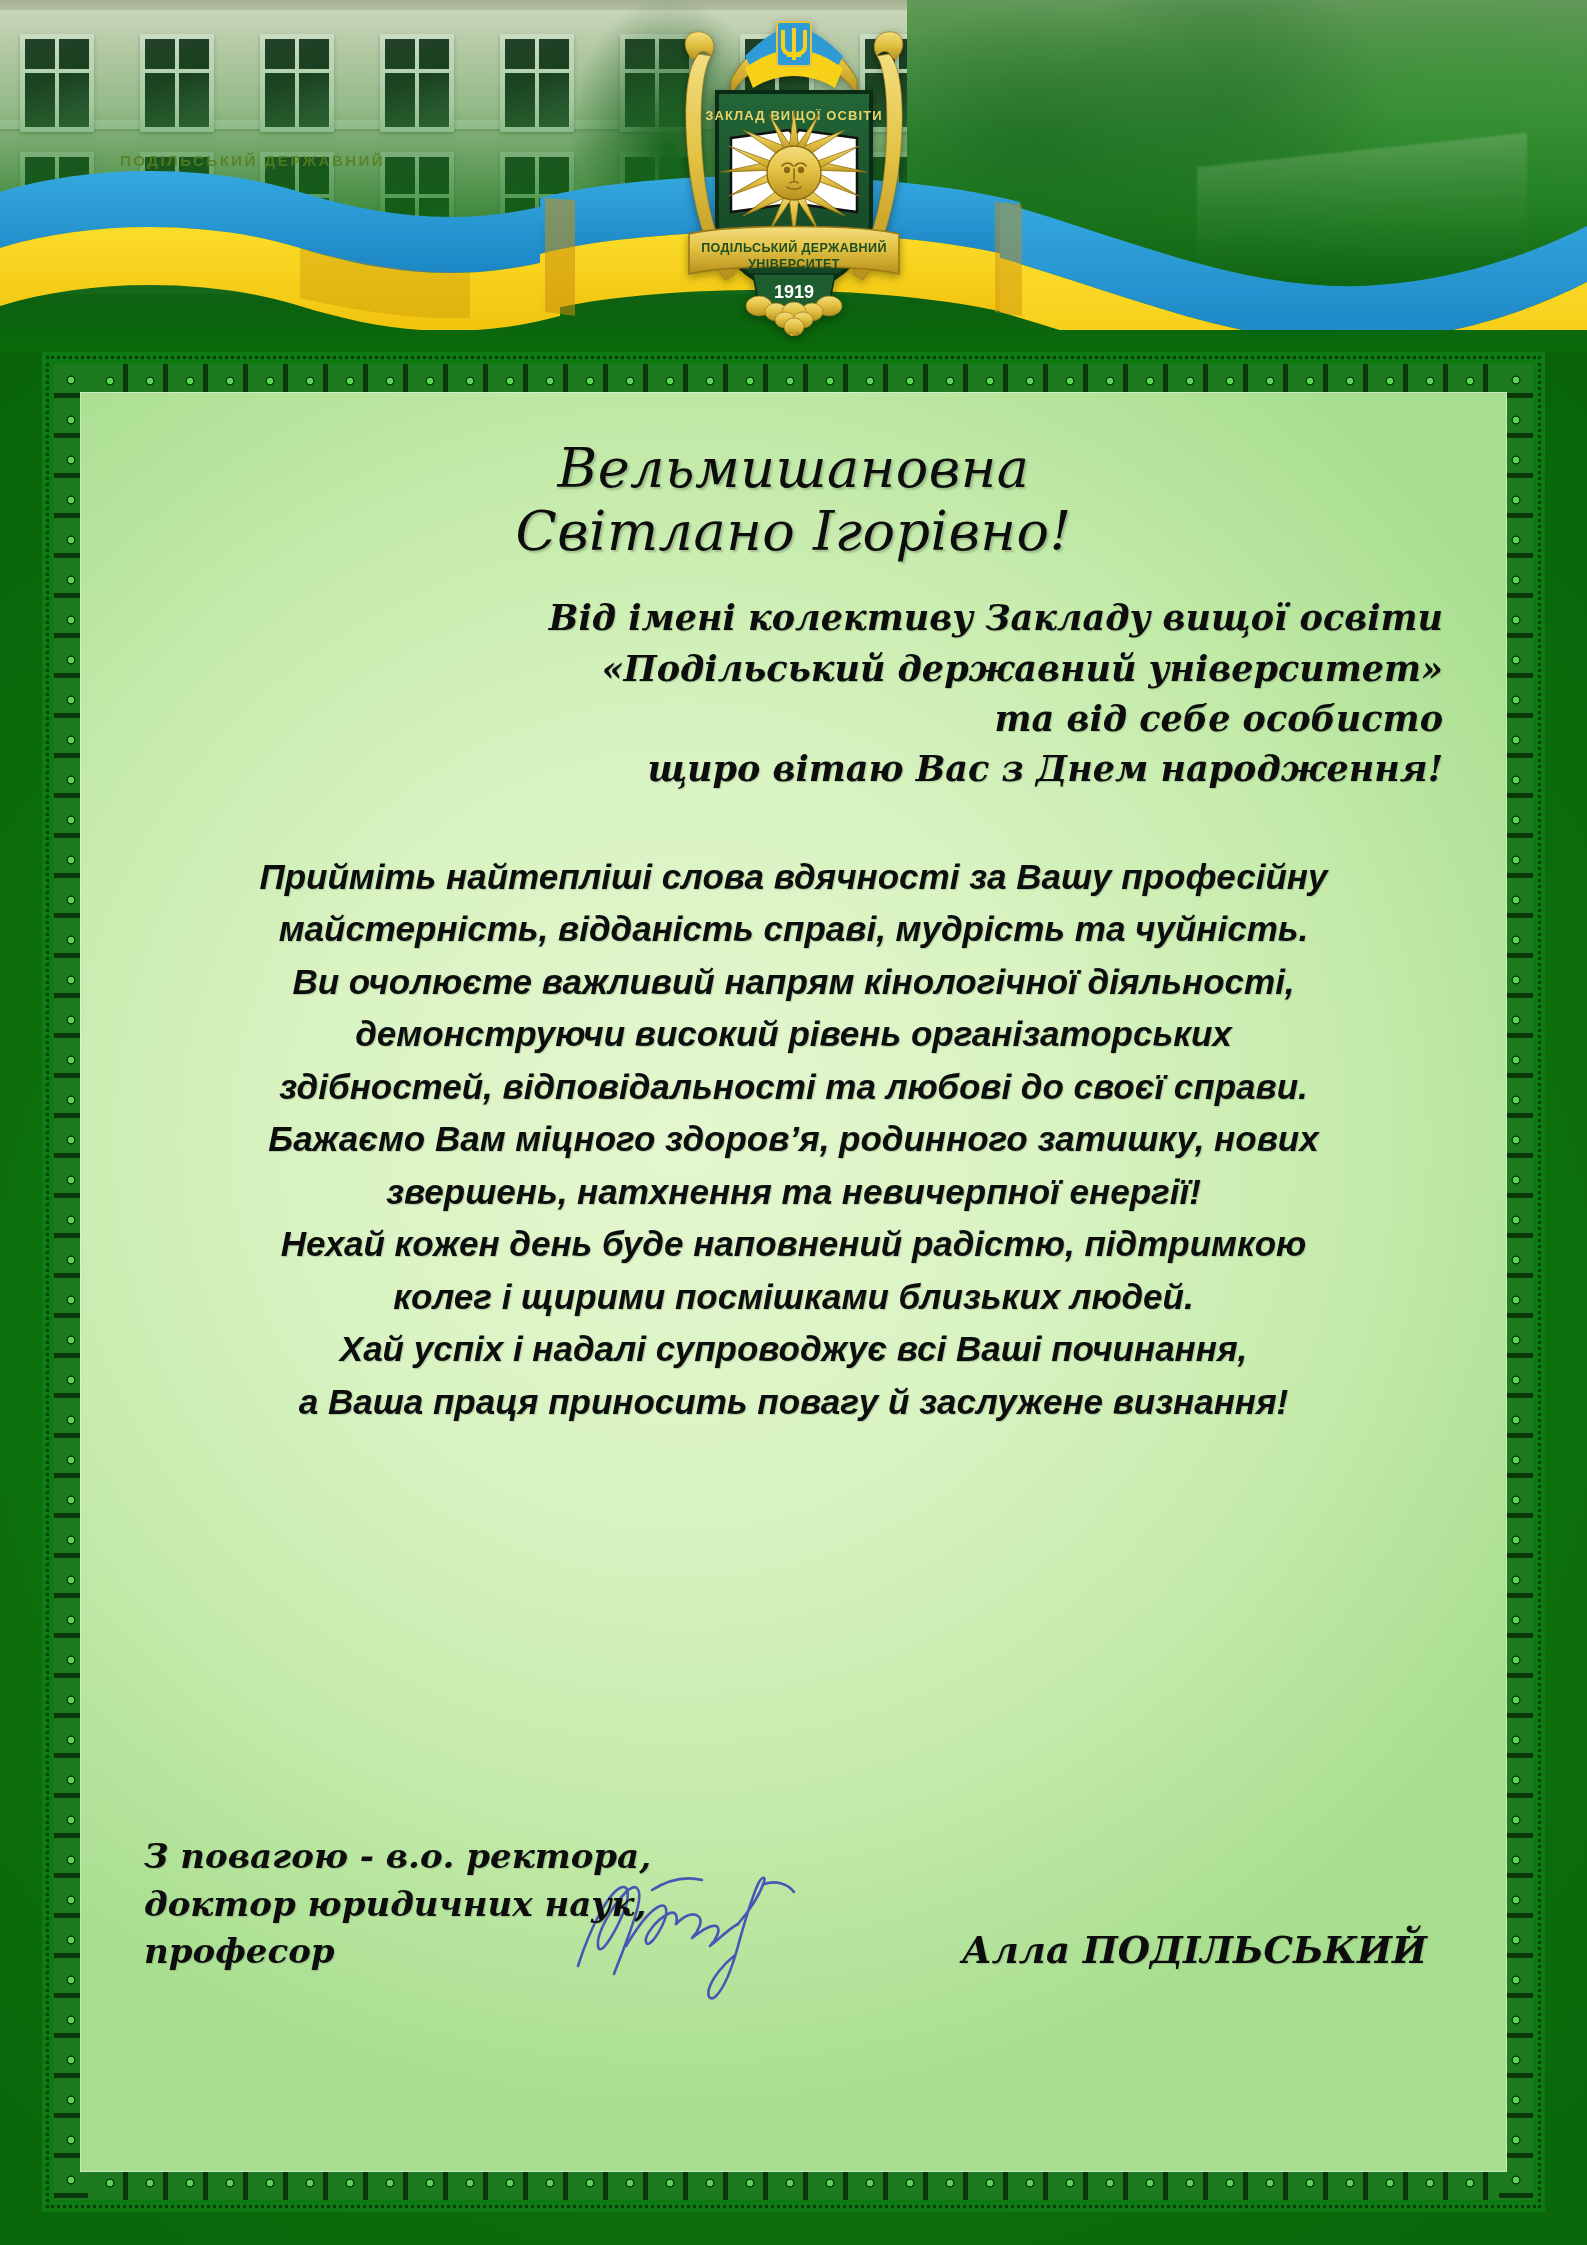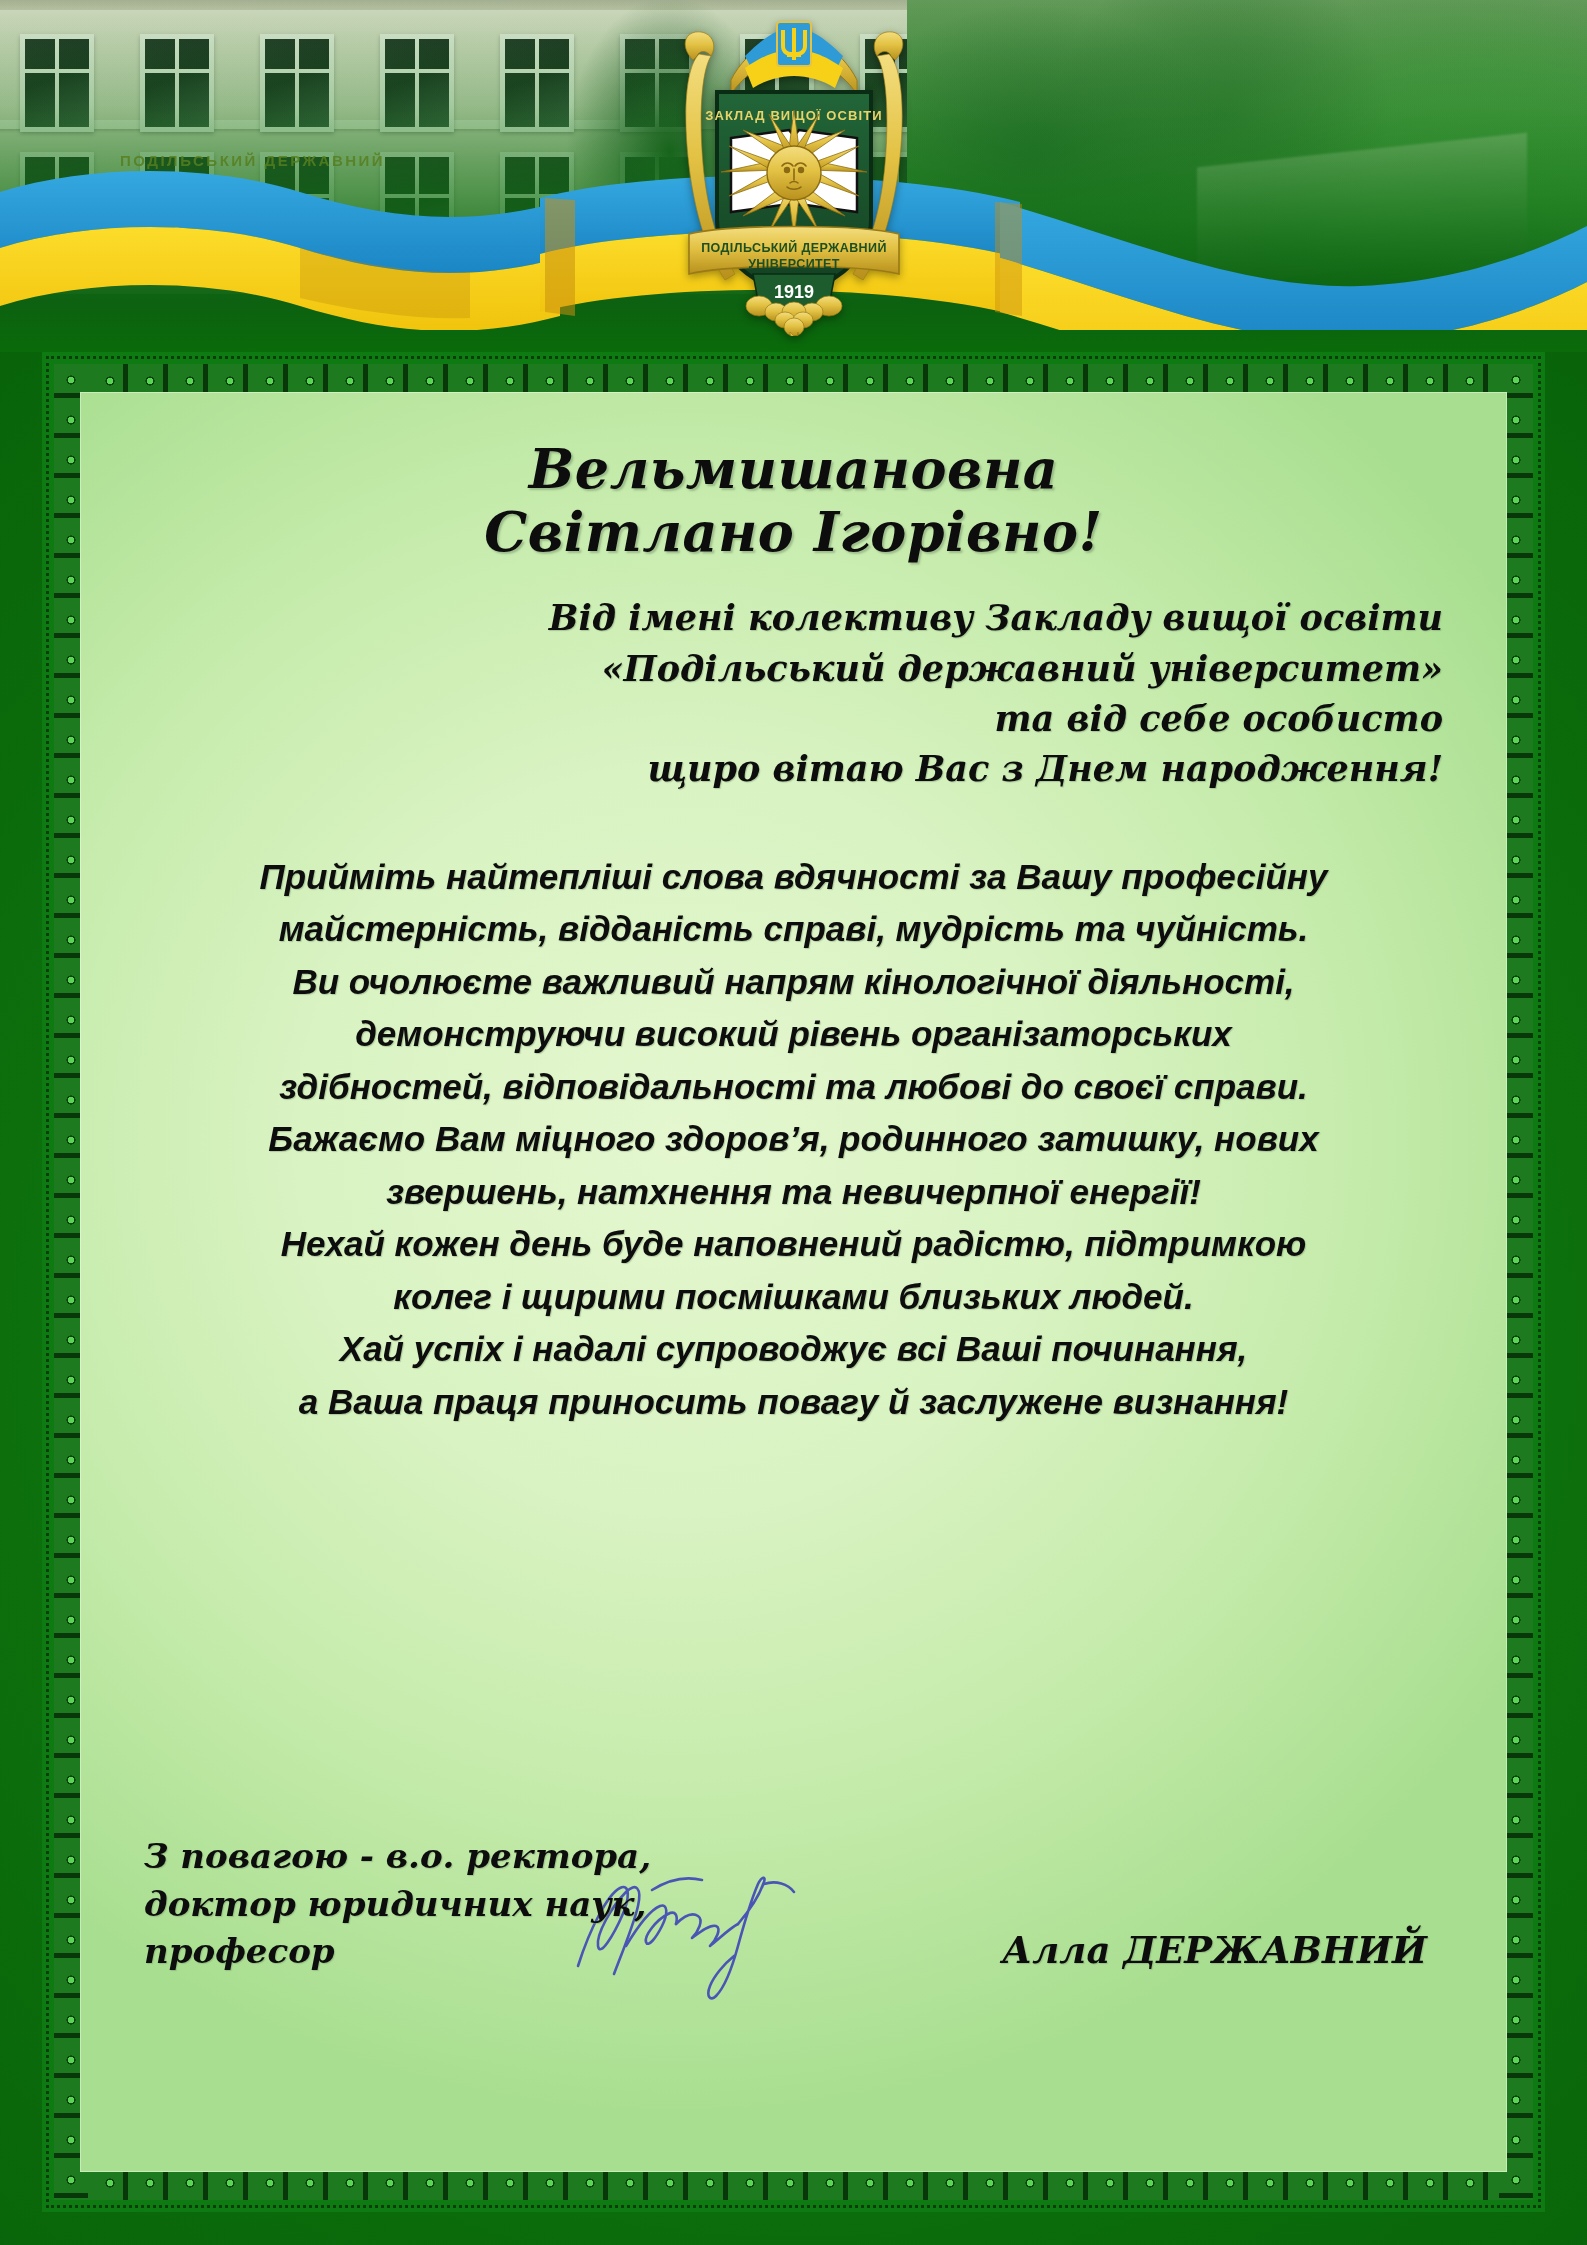--- a/index.html
+++ b/index.html
@@ -152,21 +152,21 @@
 
   .card-inner{
     position:absolute;left:0;right:0;top:0;bottom:0;
     padding:46px 64px 0 64px;
     box-sizing:border-box;
     text-align:center;
   }
 
   .salutation{
     font-family:"DejaVu Serif", serif;
-    font-weight:bold;font-style:italic;
+    font-weight:normal;font-style:italic;
     font-size:54px;line-height:1.16;
     color:#0d0d0d;
     letter-spacing:.5px;
     text-shadow:2px 2px 2px rgba(120,150,110,.55);
     margin:0 0 30px 0;
     white-space:pre-line;
   }
 
   .intro{
     font-family:"DejaVu Serif", serif;
@@ -438,17 +438,17 @@
             <path d="M14,112 C26,74 44,40 56,34 C66,29 66,44 58,62 C50,80 36,104 34,92 C32,80 48,52 62,38 C72,28 78,34 74,52 C70,70 56,104 50,120"></path>
             <path d="M62,92 C74,72 86,56 96,52 C104,49 104,60 98,72 C92,84 84,94 82,88 C80,82 92,66 104,60 C112,56 114,62 112,70"></path>
             <path d="M112,70 C120,62 128,58 134,62 C140,66 134,78 128,84 C136,78 146,70 152,72 C158,74 152,86 146,92 C156,84 166,74 174,70"></path>
             <path d="M174,70 C186,56 196,40 200,28 C202,22 198,22 194,30 C188,44 180,70 174,92 C168,114 160,134 152,142 C146,148 142,142 146,132 C150,122 160,110 170,102"></path>
             <path d="M88,36 C104,26 122,22 138,26"></path>
             <path d="M200,30 C212,26 224,30 230,38"></path>
           </g>
         </svg>
       </div>
 
-      <div class="sign-name">Алла ДЕРЖАВНИЙ</div>
+      <div class="sign-name">Алла ПОДІЛЬСЬКИЙ</div>
     </div>
   </div>
 
 </div>
 
 </body></html>

